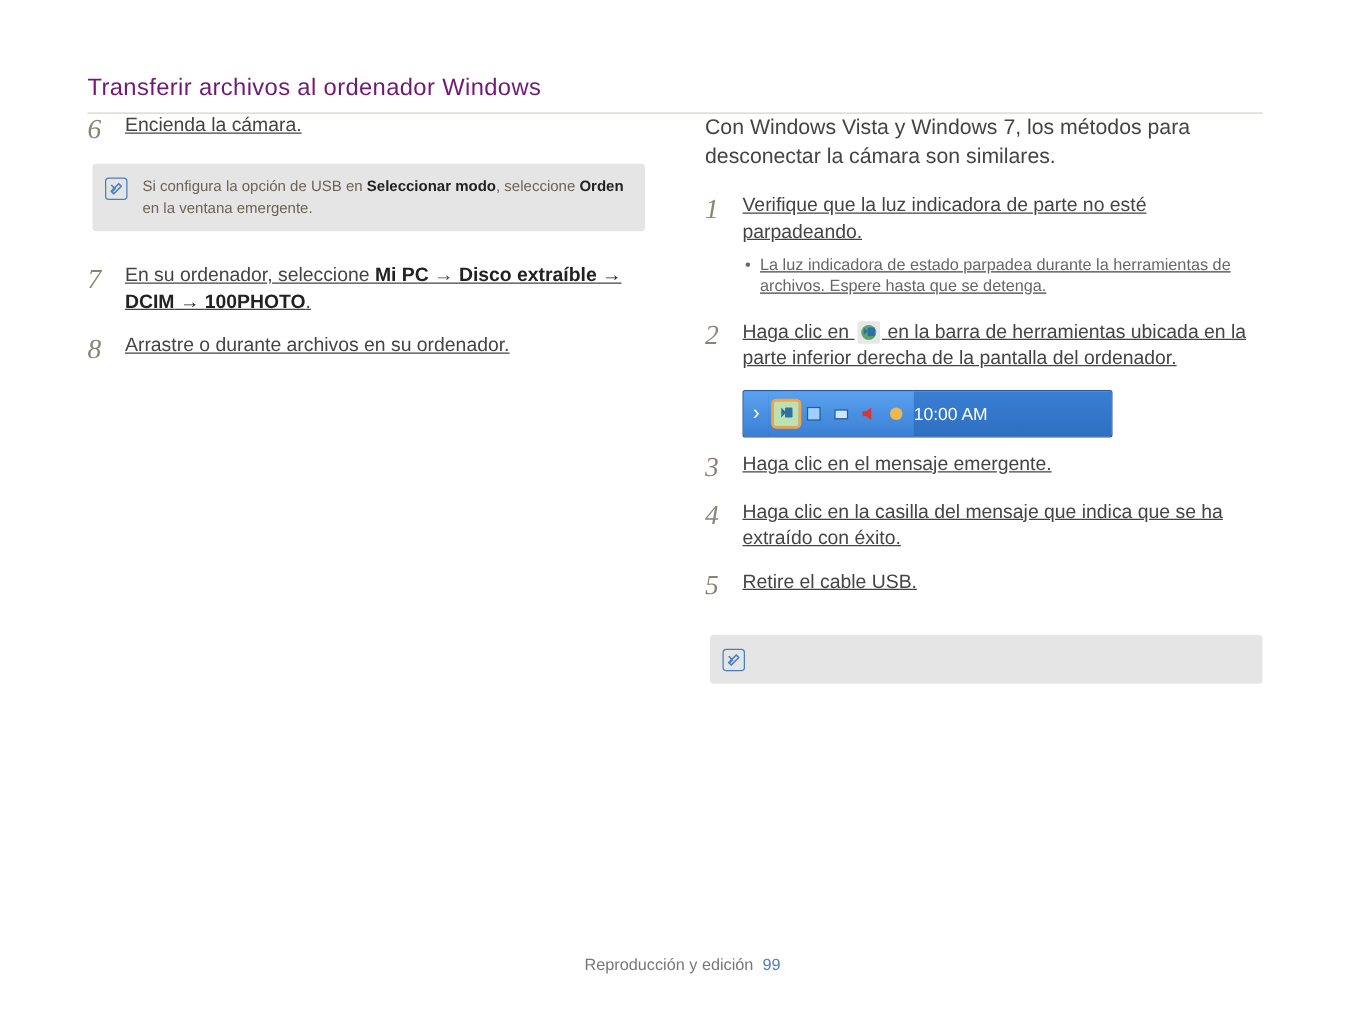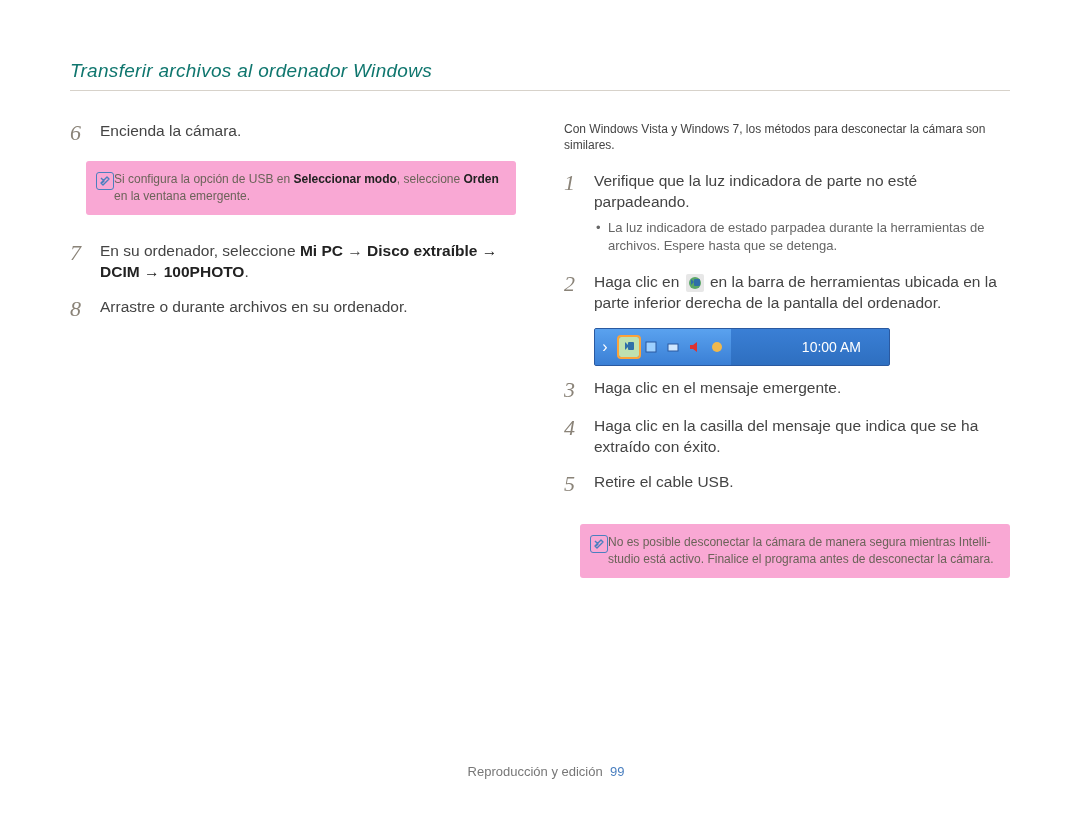--- a/index.html
+++ b/index.html
@@ -8,26 +8,24 @@
     background: #fff;
     color: #333;
     width: 1080px;
     height: 815px;
     position: relative;
     padding: 60px 70px 40px 70px;
   }
   .page-header {
     font-size: 19px;
     font-weight: 300;
-    color: #0f766e;
+    color: #701a75;
     letter-spacing: 0.3px;
     padding-bottom: 8px;
-    margin-bottom: 30px;
     border-bottom: 1px solid #d7d2ca;
-    font-style: italic;
   }
   .columns {
     display: flex;
     gap: 48px;
   }
   .col { flex: 1; min-width: 0; }
   .step {
     display: flex;
     gap: 14px;
     margin-bottom: 14px;
@@ -38,46 +36,48 @@
     color: #8a8378;
     line-height: 1.1;
     min-width: 16px;
     font-family: Georgia, 'Times New Roman', serif;
   }
   .step-body {
     flex: 1;
     font-size: 15.5px;
     color: #444;
     line-height: 1.35;
+    text-decoration: underline;
   }
   .bullet-list {
     list-style: none;
     margin-top: 6px;
   }
   .bullet-list li {
     position: relative;
     padding-left: 14px;
     font-size: 13px;
     color: #666;
     line-height: 1.35;
     margin-bottom: 4px;
   }
   .bullet-list li::before {
     content: "•";
     position: absolute;
     left: 2px;
     color: #666;
   }
   .note-box {
-    background: #f9a8d4;
+    background: #e5e5e5;
     border-radius: 3px;
     display: flex;
     align-items: flex-start;
+    gap: 12px;
     padding: 10px 14px 10px 10px;
-    margin: 16px 0 26px 16px;
+    margin: 16px 0 26px 4px;
     font-size: 12px;
     color: #6b6359;
     line-height: 1.4;
   }
   .note-box.full { margin-top: 28px; }
   .note-icon {
     width: 18px;
     height: 18px;
     border: 1.6px solid #4a7fbf;
     border-radius: 3px;
@@ -88,21 +88,21 @@
     margin-top: 1px;
   }
   .note-icon svg { display: block; }
   .section-title {
     font-size: 21px;
     color: #3f77c2;
     font-weight: 400;
     margin-bottom: 10px;
   }
   .intro {
-    font-size: 12px;
+    font-size: 17px;
     color: #444;
     line-height: 1.35;
     margin-bottom: 18px;
   }
   .inline-icon {
     display: inline-flex;
     vertical-align: middle;
     width: 18px;
     height: 18px;
     align-items: center;
@@ -133,21 +133,21 @@
   .taskbar-img .tray {
     display:flex;align-items:center;gap:2px;padding:0 4px;height:100%;
     background: linear-gradient(#5aa2ef,#3a7fd5);
   }
   .tray-icon {
     width: 20px; height: 20px; border-radius:2px;
     display:flex;align-items:center;justify-content:center;
   }
   .tray-icon.hl { outline:2px solid #fca33a; background:#bfe1b0;}
   .taskbar-img .time {
-    flex:1; text-align:right; padding-right:28px;
+    flex:1; text-align:left; padding-right:7px;
     color:#fff; font-size:14px; font-family:Arial;
   }
   .footer {
     position: absolute;
     bottom: 36px;
     left: 12px;
     right: 0;
     text-align: center;
     font-size: 13px;
     color: #777;
@@ -273,21 +273,20 @@
       <div class="step-num">5</div>
       <div class="step-body">Retire el cable USB.</div>
     </div>
 
     <div class="note-box full">
       <div class="note-icon">
         <svg width="12" height="12" viewBox="0 0 12 12">
             <path d="M2 9 L5 6 L2 3 M4 10 L10 4 L8 2 L2 8 Z" stroke="#4a7fbf" stroke-width="1.4" fill="none" stroke-linejoin="round"></path>
           </svg>
       </div>
-      <div>No es posible desconectar la cámara de manera segura mientras Intelli-studio está activo. Finalice el programa antes de desconectar la cámara.</div>
     </div>
 
   </div>
 </div>
 
 <div class="footer">
   <span>Reproducción y edición</span>&nbsp;&nbsp;<span class="pg">99</span>
 </div>
 
 </body></html>

